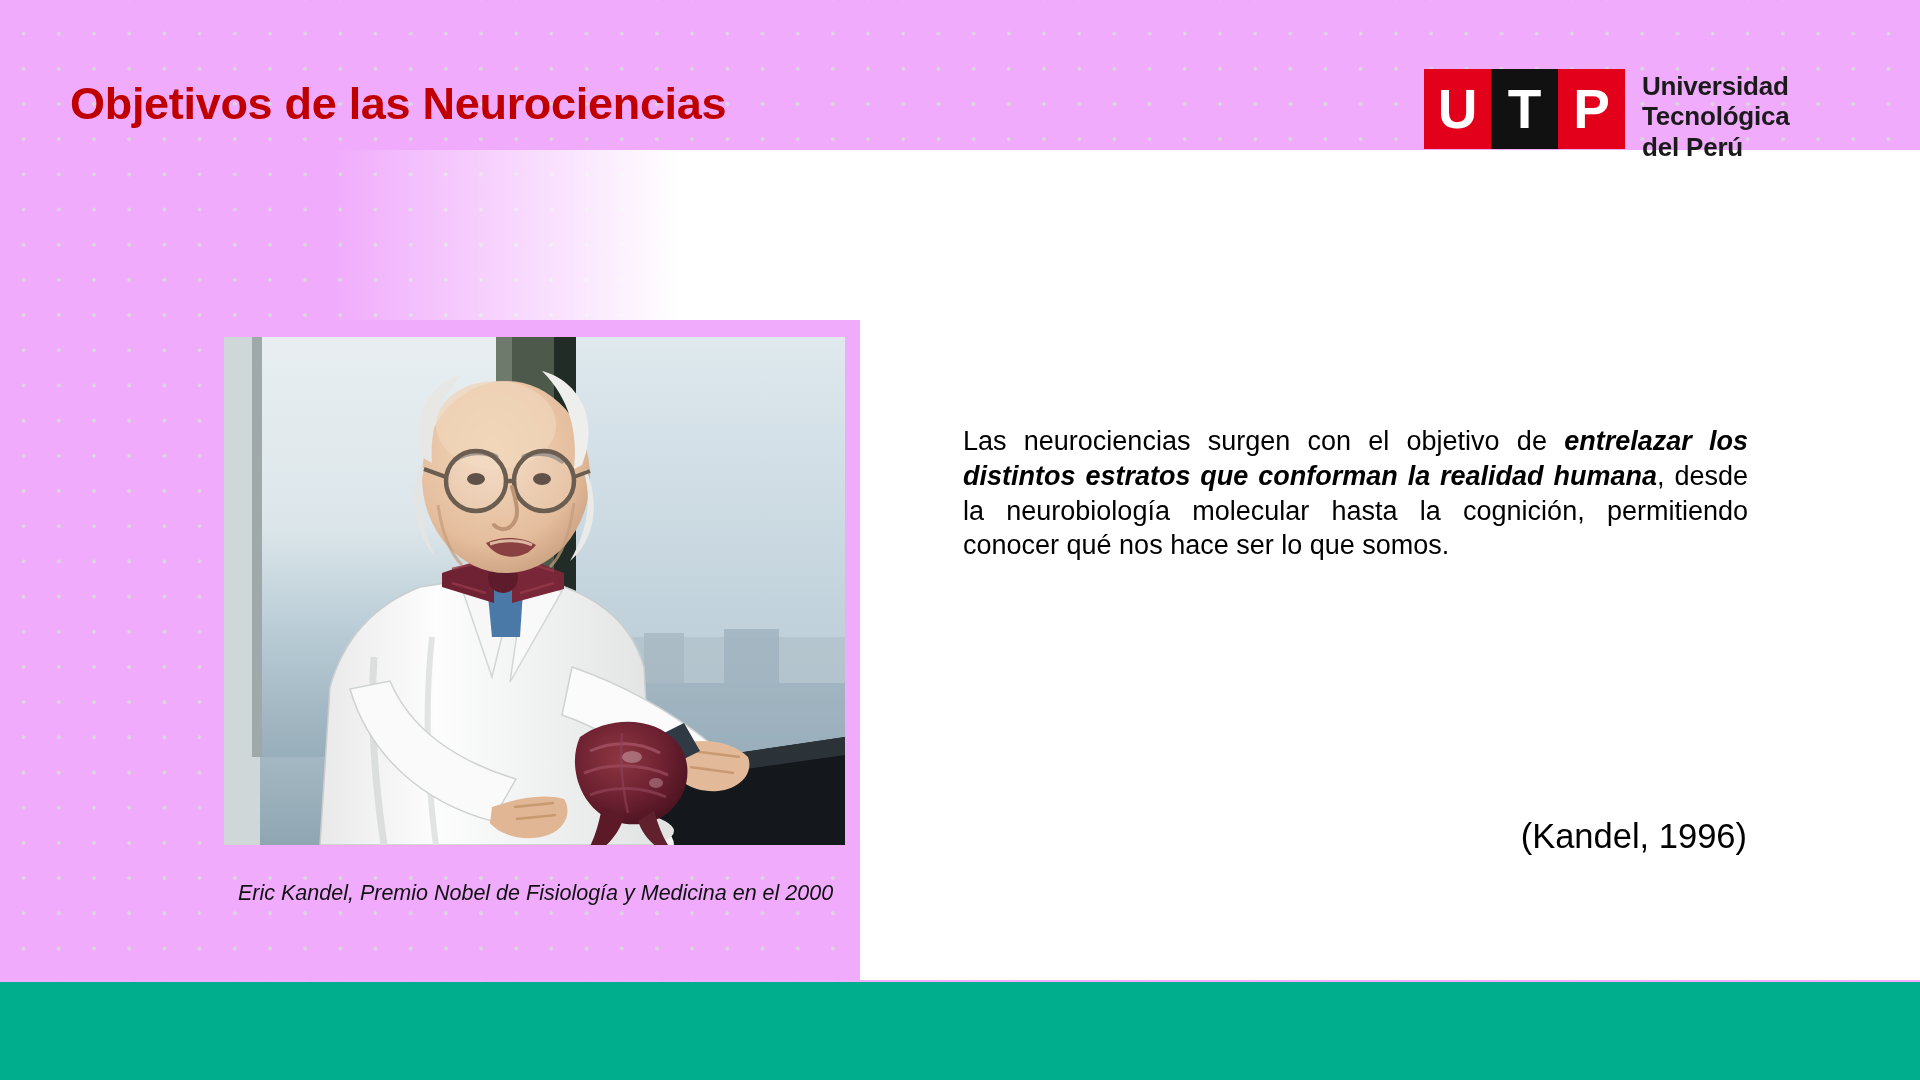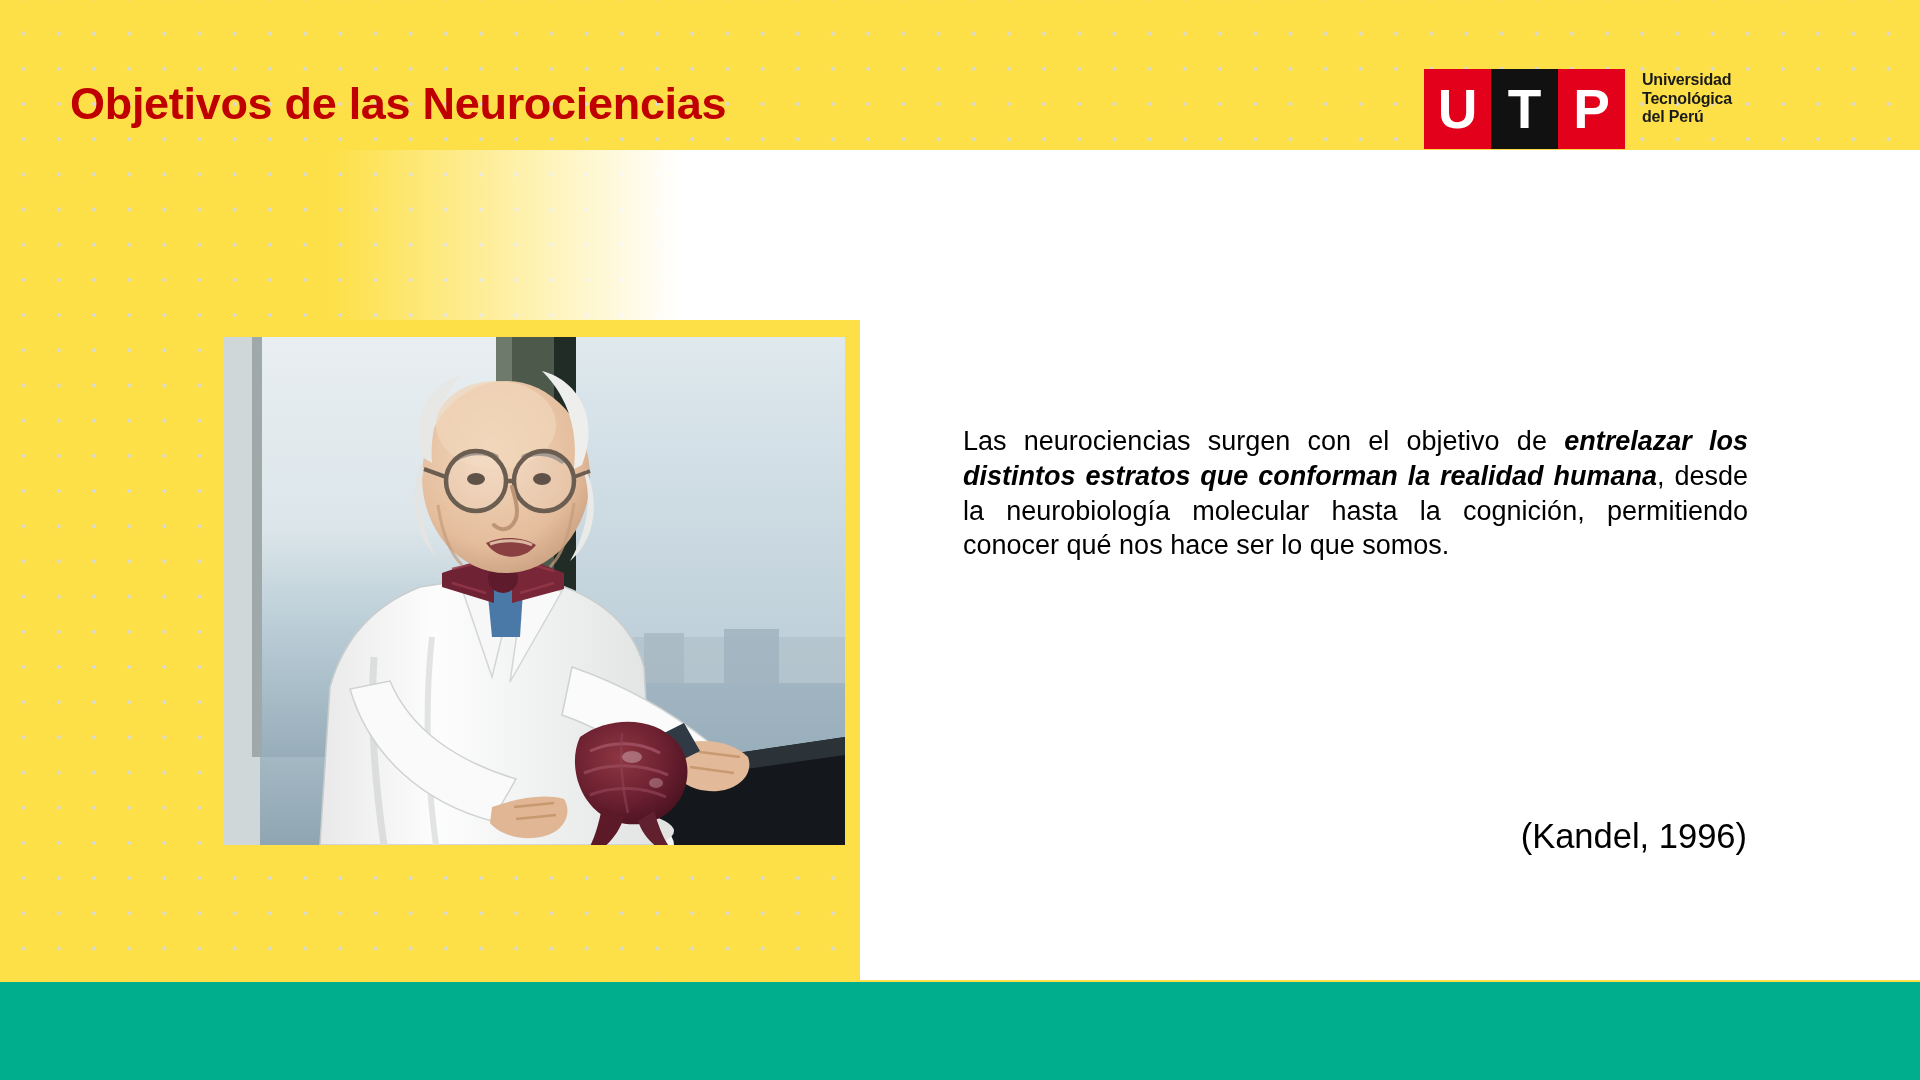--- a/index.html
+++ b/index.html
@@ -10,21 +10,21 @@
   }
   body {
     font-family: "Liberation Sans", sans-serif;
   }
 
   #slide {
     position: relative;
     width: 1920px;
     height: 1080px;
     overflow: hidden;
-    background-color: #fde047;
+    background-color: #f0abfc;
   }
 
   
   #dot-bg {
     position: absolute;
     left: 0;
     top: 0;
     width: 1920px;
     height: 1000px;
     background-image: radial-gradient(circle, #d9d9d9 1.6px, rgba(255,255,255,0) 2.1px);
@@ -85,21 +85,21 @@
     color: #ffffff;
     line-height: 1;
     font-family: "Liberation Sans", sans-serif;
   }
   .utp-box.red   { background: #E3001B; }
   .utp-box.black { background: #111111; }
 
   .utp-words {
     margin-left: 17px;
     margin-top: 2px;
-    font-size: 16px;
+    font-size: 26px;
     font-weight: bold;
     line-height: 1.17;
     color: #1a1a1a;
     letter-spacing: -0.2px;
   }
 
   
   #kandel-photo {
     position: absolute;
     left: 224px;
@@ -311,20 +311,23 @@
 
       <path d="M366 414 C388 404 414 404 436 416" stroke="#a7566a" stroke-width="3" fill="none" opacity="0.75"></path>
       <path d="M360 436 C384 426 416 426 444 438" stroke="#9c4d60" stroke-width="3" fill="none" opacity="0.7"></path>
       <path d="M366 458 C390 448 420 450 442 460" stroke="#8e4356" stroke-width="3" fill="none" opacity="0.7"></path>
       <path d="M398 396 C396 422 398 450 404 476" stroke="#8e4356" stroke-width="2.5" fill="none" opacity="0.6"></path>
       <ellipse cx="408" cy="420" rx="10" ry="6" fill="#c9a0a8" opacity="0.55"></ellipse>
       <ellipse cx="432" cy="446" rx="7" ry="5" fill="#c9a0a8" opacity="0.45"></ellipse>
     </svg>
   </div>
 
+  <div id="photo-caption">
+    <span>Eric Kandel, Premio Nobel de Fisiología y Medicina en el 2000</span>
+  </div>
 
   <div id="body-text">
     <span>Las neurociencias surgen con el objetivo de </span><b>entrelazar los distintos estratos que conforman la realidad humana</b><span>, desde la neurobiología molecular hasta la cognición, permitiendo conocer qué nos hace ser lo que somos.</span>
   </div>
 
   <div id="citation">(Kandel, 1996)</div>
 
   <div id="bottom-bar"></div>
 
 </div>

